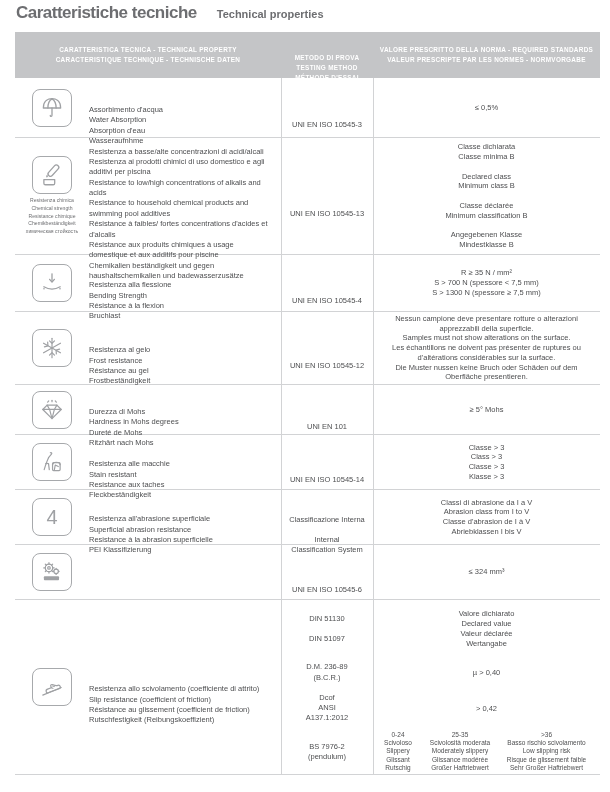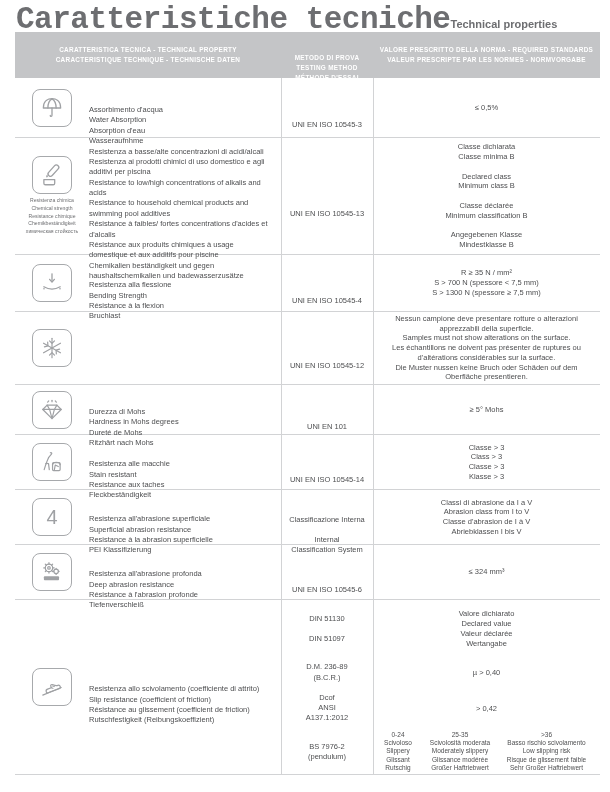--- a/index.html
+++ b/index.html
@@ -16,25 +16,26 @@
     width:610px;height:792px;overflow:hidden;
     font-family:"Liberation Sans","DejaVu Sans",sans-serif;
     color:var(--text-gray);
   }
   .page{position:relative;width:610px;height:792px;}
   .title-row{
     display:flex;align-items:baseline;
     padding:4px 0 0 16px;height:32px;
   }
   .page-title{
-    font-size:31px;font-weight:700;color:var(--title-gray);
-    letter-spacing:-0.5px;line-height:1.05;font-family:Liberation Mono, monospace;
+    font-size:17px;font-weight:700;color:var(--title-gray);
+    letter-spacing:-0.5px;line-height:1.05;
   }
   .page-subtitle{
     font-size:11px;font-weight:700;color:var(--title-gray);
+    margin-left:20px;
   }
   .table{position:relative;width:585px;margin-left:15px;}
   .ml{white-space:pre-line;}
   
   .thead{
     display:flex;height:46px;background:var(--band-gray);
   }
   .th{
     color:#ffffff;font-size:6.4px;font-weight:700;letter-spacing:0.3px;
     line-height:1.55;text-align:center;
@@ -225,20 +226,24 @@
               <path d="M12 3 V21"></path>
               <path d="M4.2 7.6 L19.8 16.4"></path>
               <path d="M4.2 16.4 L19.8 7.6"></path>
               <path d="M9.7 5.4 L12 7.8 L14.3 5.4"></path>
               <path d="M9.7 18.6 L12 16.2 L14.3 18.6"></path>
               <path d="M5 11 L8.2 10 L8 6.6"></path>
               <path d="M19 13 L15.8 14 L16 17.4"></path>
             </svg>
           </span>
         </div>
+        <div class="prop-text ml">Resistenza al gelo
+Frost resistance
+Résistance au gel
+Frostbeständigkeit</div>
       </div>
       <div class="c2 cell center-col ml">UNI EN ISO 10545-12</div>
       <div class="c3 cell center-col ml">Nessun campione deve presentare rotture o alterazioni apprezzabili della superficie.
 Samples must not show alterations on the surface.
 Les échantillons ne doivent pas présenter de ruptures ou d'altérations considérables sur la surface.
 Die Muster nussen keine Bruch oder Schäden ouf dem Oberfläche presentieren.</div>
     </div>
 
     <div class="row" style="height:50px">
       <div class="c1 cell prop">
@@ -320,24 +325,20 @@
             <svg width="26" height="26" viewBox="0 0 24 24" fill="none" stroke="#9fa1a4" stroke-width="1.1" stroke-linecap="round" stroke-linejoin="round">
               <circle cx="9.2" cy="8.2" r="3.4"></circle>
               <circle cx="9.2" cy="8.2" r="1.2"></circle>
               <path d="M9.2 3.4 V4.8 M9.2 11.6 V13 M4.4 8.2 H5.8 M12.6 8.2 H14 M5.8 4.8 L6.8 5.8 M11.6 10.6 L12.6 11.6 M12.6 4.8 L11.6 5.8 M6.8 10.6 L5.8 11.6"></path>
               <circle cx="15.8" cy="11.4" r="2.1"></circle>
               <path d="M15.8 8.6 V9.3 M15.8 13.5 V14.2 M13 11.4 H13.7 M17.9 11.4 H18.6"></path>
               <rect x="4.5" y="16" width="14" height="3.6" rx="0.8" fill="#9fa1a4" stroke="none"></rect>
             </svg>
           </span>
         </div>
-        <div class="prop-text ml">Resistenza all'abrasione profonda
-Deep abrasion resistance
-Résistance à l'abrasion profonde
-Tiefenverschleiß</div>
       </div>
       <div class="c2 cell center-col ml">UNI EN ISO 10545-6</div>
       <div class="c3 cell center-col ml">≤ 324 mm³</div>
     </div>
 
     <div class="row" style="height:175px">
       <div class="c1 cell prop">
         <div class="icon-cell">
           <span class="icon-box">
             <svg width="26" height="26" viewBox="0 0 24 24" fill="none" stroke="#9fa1a4" stroke-width="1.1" stroke-linecap="round" stroke-linejoin="round">

